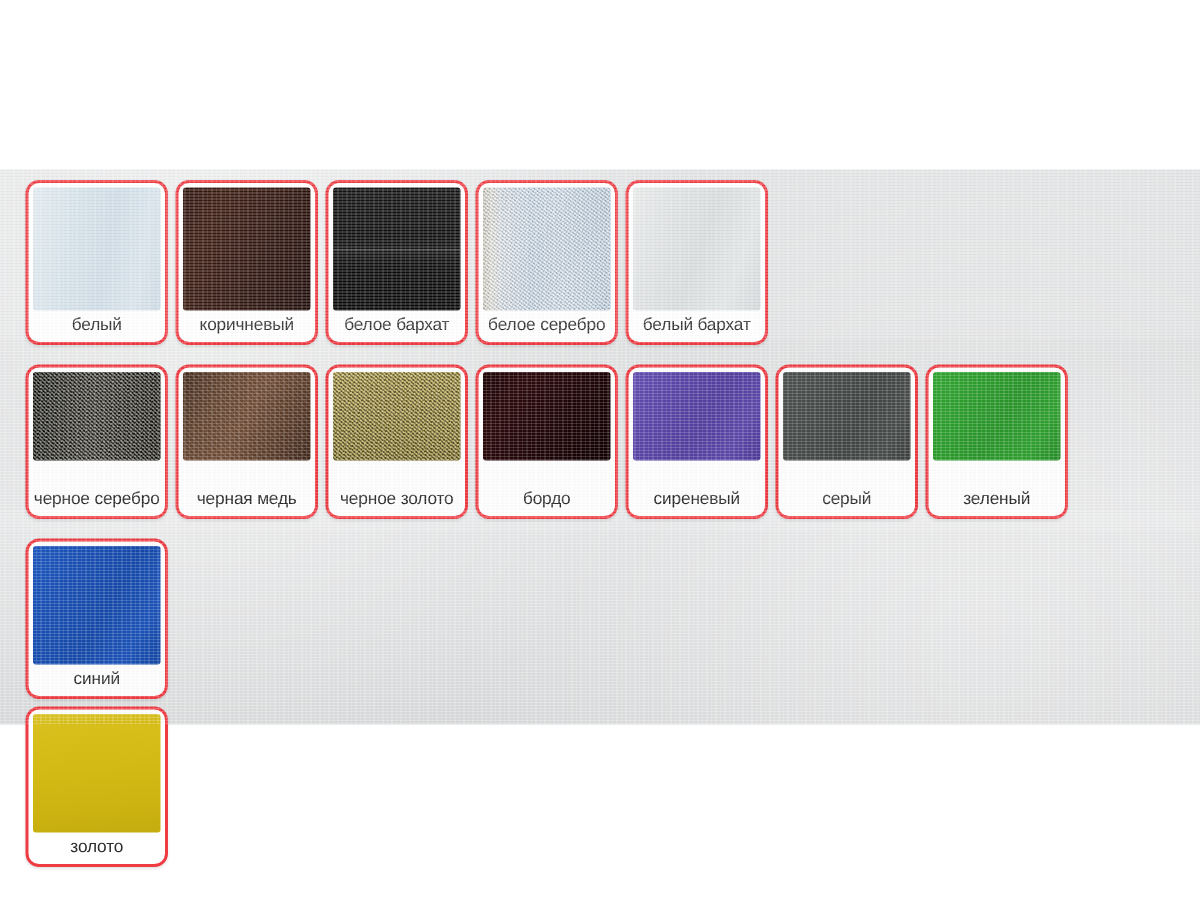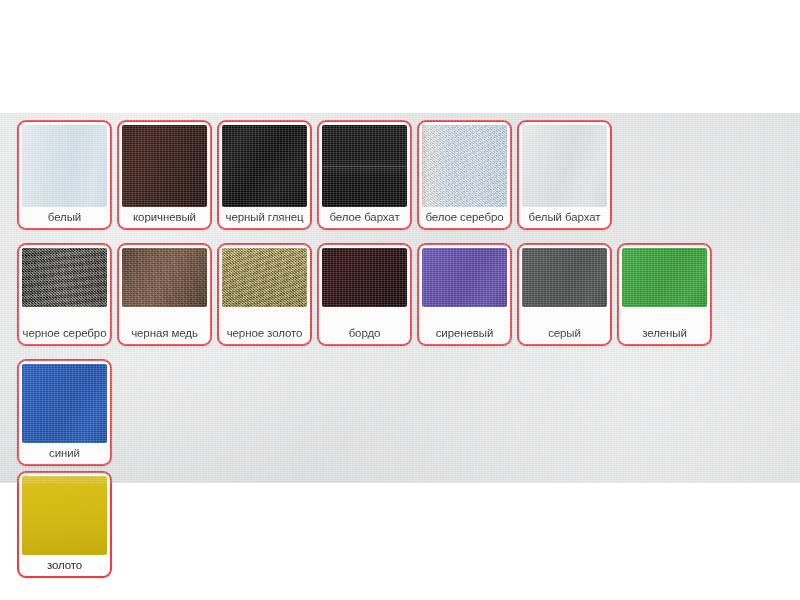--- a/index.html
+++ b/index.html
@@ -232,24 +232,20 @@
     <div class="swatch-row" id="row-1">
         <div class="swatch-card">
           <div class="swatch-chip" data-surface="white-gloss"></div>
           <div class="swatch-label">белый</div>
         </div>
         <div class="swatch-card">
           <div class="swatch-chip" data-surface="brown-dark"></div>
           <div class="swatch-label">коричневый</div>
         </div>
         <div class="swatch-card">
-          <div class="swatch-chip" data-surface="black-gloss"></div>
-          <div class="swatch-label">черный глянец</div>
-        </div>
-        <div class="swatch-card">
           <div class="swatch-chip" data-surface="black-velvet"></div>
           <div class="swatch-label">белое бархат</div>
         </div>
         <div class="swatch-card">
           <div class="swatch-chip" data-surface="white-silver-grain"></div>
           <div class="swatch-label">белое серебро</div>
         </div>
         <div class="swatch-card">
           <div class="swatch-chip" data-surface="white-velvet"></div>
           <div class="swatch-label">белый бархат</div>

